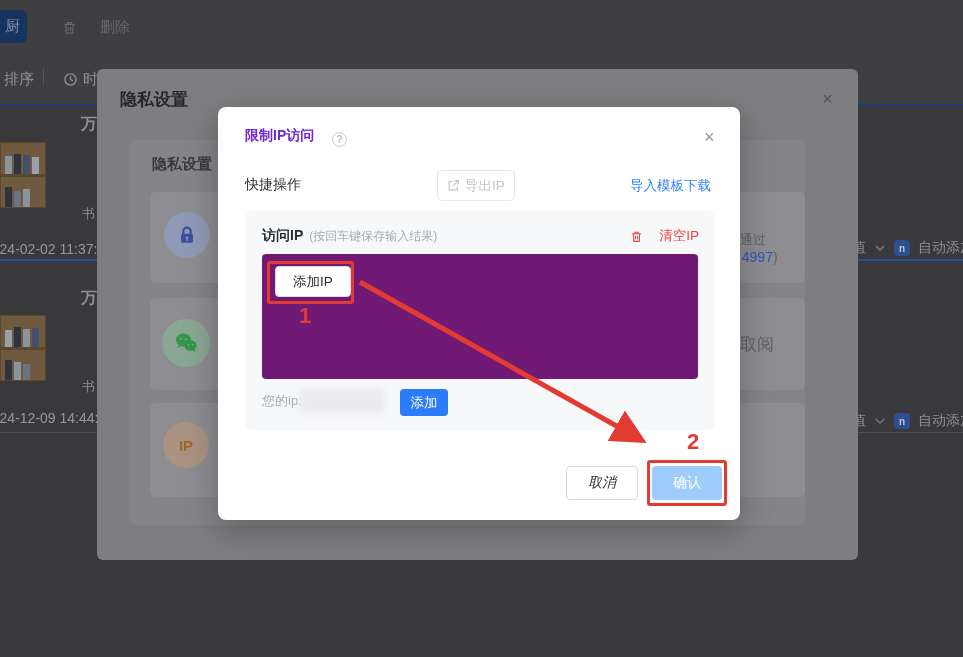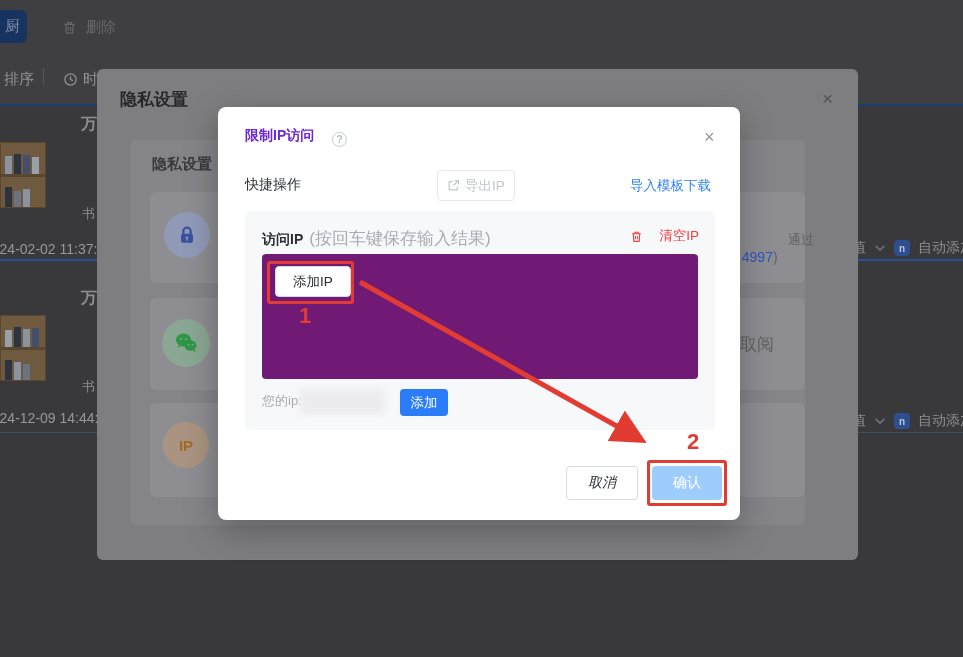--- a/index.html
+++ b/index.html
@@ -10,21 +10,21 @@
 
   
   .bg-topbar { left:0; top:0; width:963px; height:104px; background:#3f3f42; }
   .blue-line-1 { left:0; top:104px; width:963px; height:2px; background:#1c3e74; }
   .blue-line-2 { left:0; top:259px; width:963px; height:2px; background:#2a4f96; }
   .gray-line-1 { left:0; top:432px; width:963px; height:1px; background:#454d61; }
 
   .navy-btn { left:-40px; top:10px; width:67px; height:33px; background:#17335f; border-radius:6px;
               display:flex; align-items:center; justify-content:flex-end; padding-right:7px;
               color:#8292b0; font-size:15px; }
-  .del-btn { left:62px; top:18px; display:flex; align-items:center; gap:9px;
+  .del-btn { left:62px; top:18px; display:flex; align-items:center; gap:23px;
              color:#67676a; font-size:15px; }
   .sort-label { left:4px; top:70px; color:#929295; font-size:15px; }
   .v-divider { left:43px; top:68px; width:1px; height:17px; background:#57575a; }
   .time-group { left:63px; top:70px; display:flex; align-items:center; gap:5px;
                 color:#929295; font-size:15px; }
 
   .thumb { width:46px; height:66px; background:#6f5a40; border:1px solid #5a4730;
            display:flex; flex-direction:column; }
   .thumb-1 { left:0; top:142px; } .thumb-2 { left:0; top:315px; }
   .shelf { flex:1; border-bottom:3px solid #5a4730; display:flex; align-items:flex-end;
@@ -57,21 +57,21 @@
   .privacy-panel { left:130px; top:140px; width:675px; height:385px; background:#858589;
                    border-radius:6px; z-index:11; }
   .perm-label { left:152px; top:155px; font-size:15px; font-weight:700; color:#3a3a3e; z-index:12; }
   .perm-card { left:150px; width:655px; background:#8e8e92; border-radius:6px; z-index:12; }
   .card-1 { top:192px; height:91px; } .card-2 { top:298px; height:92px; } .card-3 { top:403px; height:94px; }
   .icon-circle { border-radius:50%; display:flex; align-items:center; justify-content:center; z-index:13; }
   .lock-circle { left:164px; top:212px; width:46px; height:46px; background:#9099b6; color:#3c4f9f; }
   .wechat-circle { left:162px; top:319px; width:48px; height:48px; background:#8aa793; color:#2f9747; }
   .ip-circle { left:163px; top:422px; width:46px; height:46px; background:#aa9380;
                color:#a06a28; font-size:15px; font-weight:700; }
-  .card-frag-1 { left:740px; top:231px; font-size:13px; color:#606065; z-index:13;margin-left:48px; }
+  .card-frag-1 { left:740px; top:231px; font-size:13px; color:#606065; z-index:13; }
   .card-frag-2 { left:734px; top:249px; font-size:14px; color:#606065; z-index:13; white-space:nowrap; }
   .frag-blue { color:#2d55c0; }
   .card-frag-3 { left:740px; top:333px; font-size:17px; color:#606065; z-index:13; }
 
   
   .ip-modal { left:218px; top:107px; width:522px; height:413px; background:#ffffff;
               border-radius:8px; box-shadow:0 10px 34px rgba(0,0,0,0.28); z-index:20; }
   .ip-modal .abs { position:absolute; }
   .ip-title { left:27px; top:20px; font-size:14px; font-weight:700; color:#6d28d9; }
   .help-circle { left:114px; top:25px; width:15px; height:15px; border:1.5px solid #c5c9d2;
@@ -81,21 +81,21 @@
   .quick-label { left:27px; top:69px; font-size:14px; color:#2b2e33; }
   .btn { display:flex; align-items:center; justify-content:center; gap:5px; background:#fff;
          border:1px solid #d6d9e0; border-radius:4px; font-size:13.5px; color:#2b2e33; cursor:pointer; }
   .btn-batch { left:100px; top:63px; width:104px; height:31px; }
   .btn-export { left:219px; top:63px; width:78px; height:31px; border-color:#e6e8ee; color:#c2c5cc; }
   .tpl-link { left:412px; top:70px; font-size:13.5px; color:#2d7ff9; cursor:pointer; }
 
   .ip-panel { left:27px; top:104px; width:470px; height:219px; background:#f7f8fa; border-radius:6px; }
   .access-row { left:17px; top:16px; display:flex; align-items:baseline; gap:6px; }
   .access-label { font-size:14px; font-weight:700; color:#2b2e33; }
-  .access-hint { font-size:17px; color:#a8abb2; }
+  .access-hint { font-size:12px; color:#a8abb2; }
   .clear-btn { right:16px; top:16px; display:flex; align-items:center; gap:16px;
                color:#f23f3f; font-size:13.5px; cursor:pointer; }
   .white-box { left:17px; top:43px; width:436px; height:125px; background:#701a75; border-radius:4px; }
   .addip-btn { left:13px; top:12px; width:76px; height:31px; }
   .yourip-label { left:17px; top:181px; font-size:13px; color:#a8abb2; }
   .ip-blob { left:55px; top:178px; width:85px; height:25px; background:#ececef;
              border-radius:4px; filter:blur(3px); }
   .add-btn { left:155px; top:178px; width:48px; height:27px; background:#2b7cf8; border:none;
              border-radius:4px; color:#fff; font-size:13.5px; display:flex; align-items:center;
              justify-content:center; cursor:pointer; }

